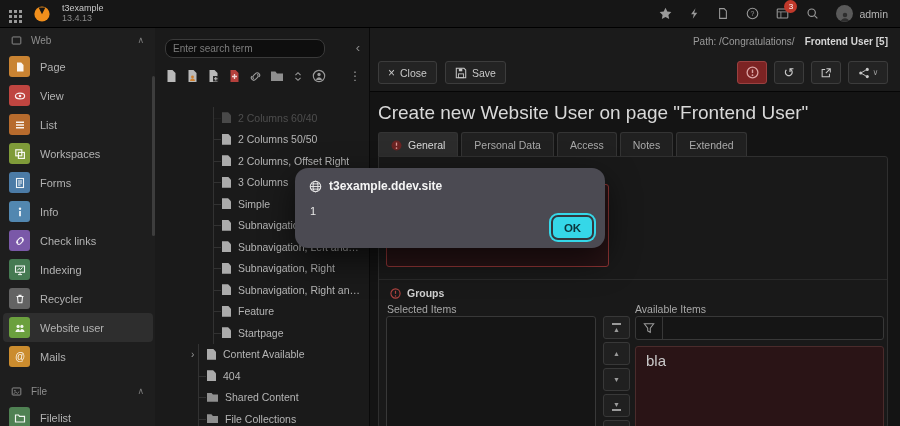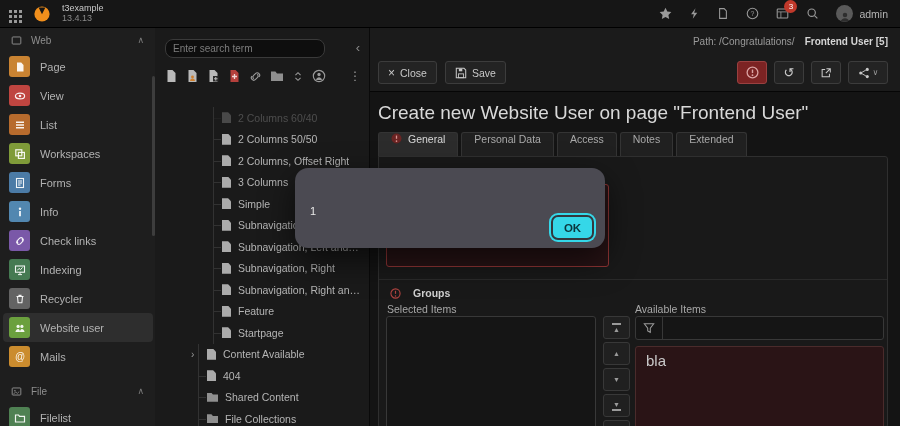--- a/index.html
+++ b/index.html
@@ -68,27 +68,27 @@
   .btn .x{font-size:12px;line-height:10px;color:#c9c9c9}
   .btns-right{position:absolute;top:33px;right:12px;display:flex;gap:7px}
   .ibtn{width:30px;height:23px;background:#232323;border:1px solid #3c3c3c;border-radius:3px;color:#c9c9c9;display:flex;align-items:center;justify-content:center;gap:3px}
   .ibtn.red{background:#7c2323;border-color:#9a4040;color:#dba3a3}
   .ibtn.wide{width:40px}
   .hist{font-size:13px;line-height:13px}
   .caret{font-size:8px;color:#9a9a9a}
 
   .title{position:absolute;top:74px;left:8px;font-size:19px;color:#d9d9d9;white-space:nowrap}
   .tabs{position:absolute;top:104px;left:8px;display:flex;gap:3px}
-  .tab{height:25px;padding:0 12px;background:#202020;border:1px solid #343434;border-bottom:none;border-radius:3px 3px 0 0;font-size:10.5px;color:#a9a9a9;display:flex;gap:6px}
+  .tab{height:25px;padding:0 12px;background:#202020;border:1px solid #343434;border-bottom:none;border-radius:3px 3px 0 0;font-size:10.5px;color:#a9a9a9;display:flex;align-items:center;gap:6px}
   .tab.active{background:#2c2c2c;color:#d8d8d8}
 
   .panel{position:absolute;top:128px;left:8px;right:12px;bottom:-2px;background:#191919;border:1px solid #2f2f2f;border-radius:0 3px 3px 3px}
   .errfield{position:absolute;top:27px;left:7px;width:223px;height:83px;background:#271315;border:1px solid #8f3434;border-radius:3px}
   .pdivider{position:absolute;top:122px;left:0;right:0;height:1px;background:#2a2a2a}
-  .grouplabel{position:absolute;top:130px;left:11px;display:flex;align-items:center;gap:12px;font-size:10.5px;font-weight:bold;color:#cfcfcf}
+  .grouplabel{position:absolute;top:130px;left:11px;display:flex;align-items:center;gap:6px;font-size:10.5px;font-weight:bold;color:#cfcfcf}
   .collabel{position:absolute;font-size:10.5px;color:#a8a8a8}
   .sel-box{position:absolute;top:159px;left:7px;width:210px;bottom:-10px;background:#151515;border:1px solid #383838;border-radius:3px}
   .movecol{position:absolute;top:159px;left:224px;width:27px;display:flex;flex-direction:column;gap:3px}
   .mbtn{width:27px;height:23px;background:#202020;border:1px solid #383838;border-radius:3px;color:#9a9a9a;display:flex;flex-direction:column;align-items:center;justify-content:center;gap:1px;font-size:7px;line-height:7px}
   .mbtn .bar{width:9px;height:2px;background:#9a9a9a}
   .filterrow{position:absolute;top:159px;left:256px;right:3px;height:24px;border:1px solid #383838;border-radius:3px;display:flex;align-items:stretch;background:#151515}
   .funnelbox{width:27px;border-right:1px solid #383838;display:flex;align-items:center;justify-content:center}
   .filterinput{flex:1;background:transparent;border:none;outline:none;color:#c5c5c5;font-size:10.5px;padding:0 7px}
   .avail-box{position:absolute;top:189px;left:256px;right:3px;bottom:-10px;background:#2a1416;border:1px solid #4a2b2b;border-radius:3px;overflow:hidden}
   .avail-item{padding:5px 10px;font-size:15px;color:#c9c9c9}
@@ -596,17 +596,27 @@
         <input class="filterinput" type="text" style="">
       </div>
 
       <div class="avail-box">
         <div class="avail-item">bla</div>
       </div>
     </div>
   </div>
 
   <div class="modal">
+    <div class="m-title">
+      <span>
+        <svg width="13" height="13" viewBox="0 0 14 14">
+            <circle cx="7" cy="7" r="5.7" fill="none" stroke="#ececec" stroke-width="1.1"></circle>
+            <ellipse cx="7" cy="7" rx="2.6" ry="5.7" fill="none" stroke="#ececec" stroke-width="1"></ellipse>
+            <path d="M1.3 7h11.4M2.2 4.2h9.6M2.2 9.8h9.6" stroke="#ececec" stroke-width="1"></path>
+          </svg>
+      </span>
+      <span>t3example.ddev.site</span>
+    </div>
     <div class="m-body">1</div>
     <button class="okbtn">OK</button>
   </div>
 
 </div>
 
 </body></html>

